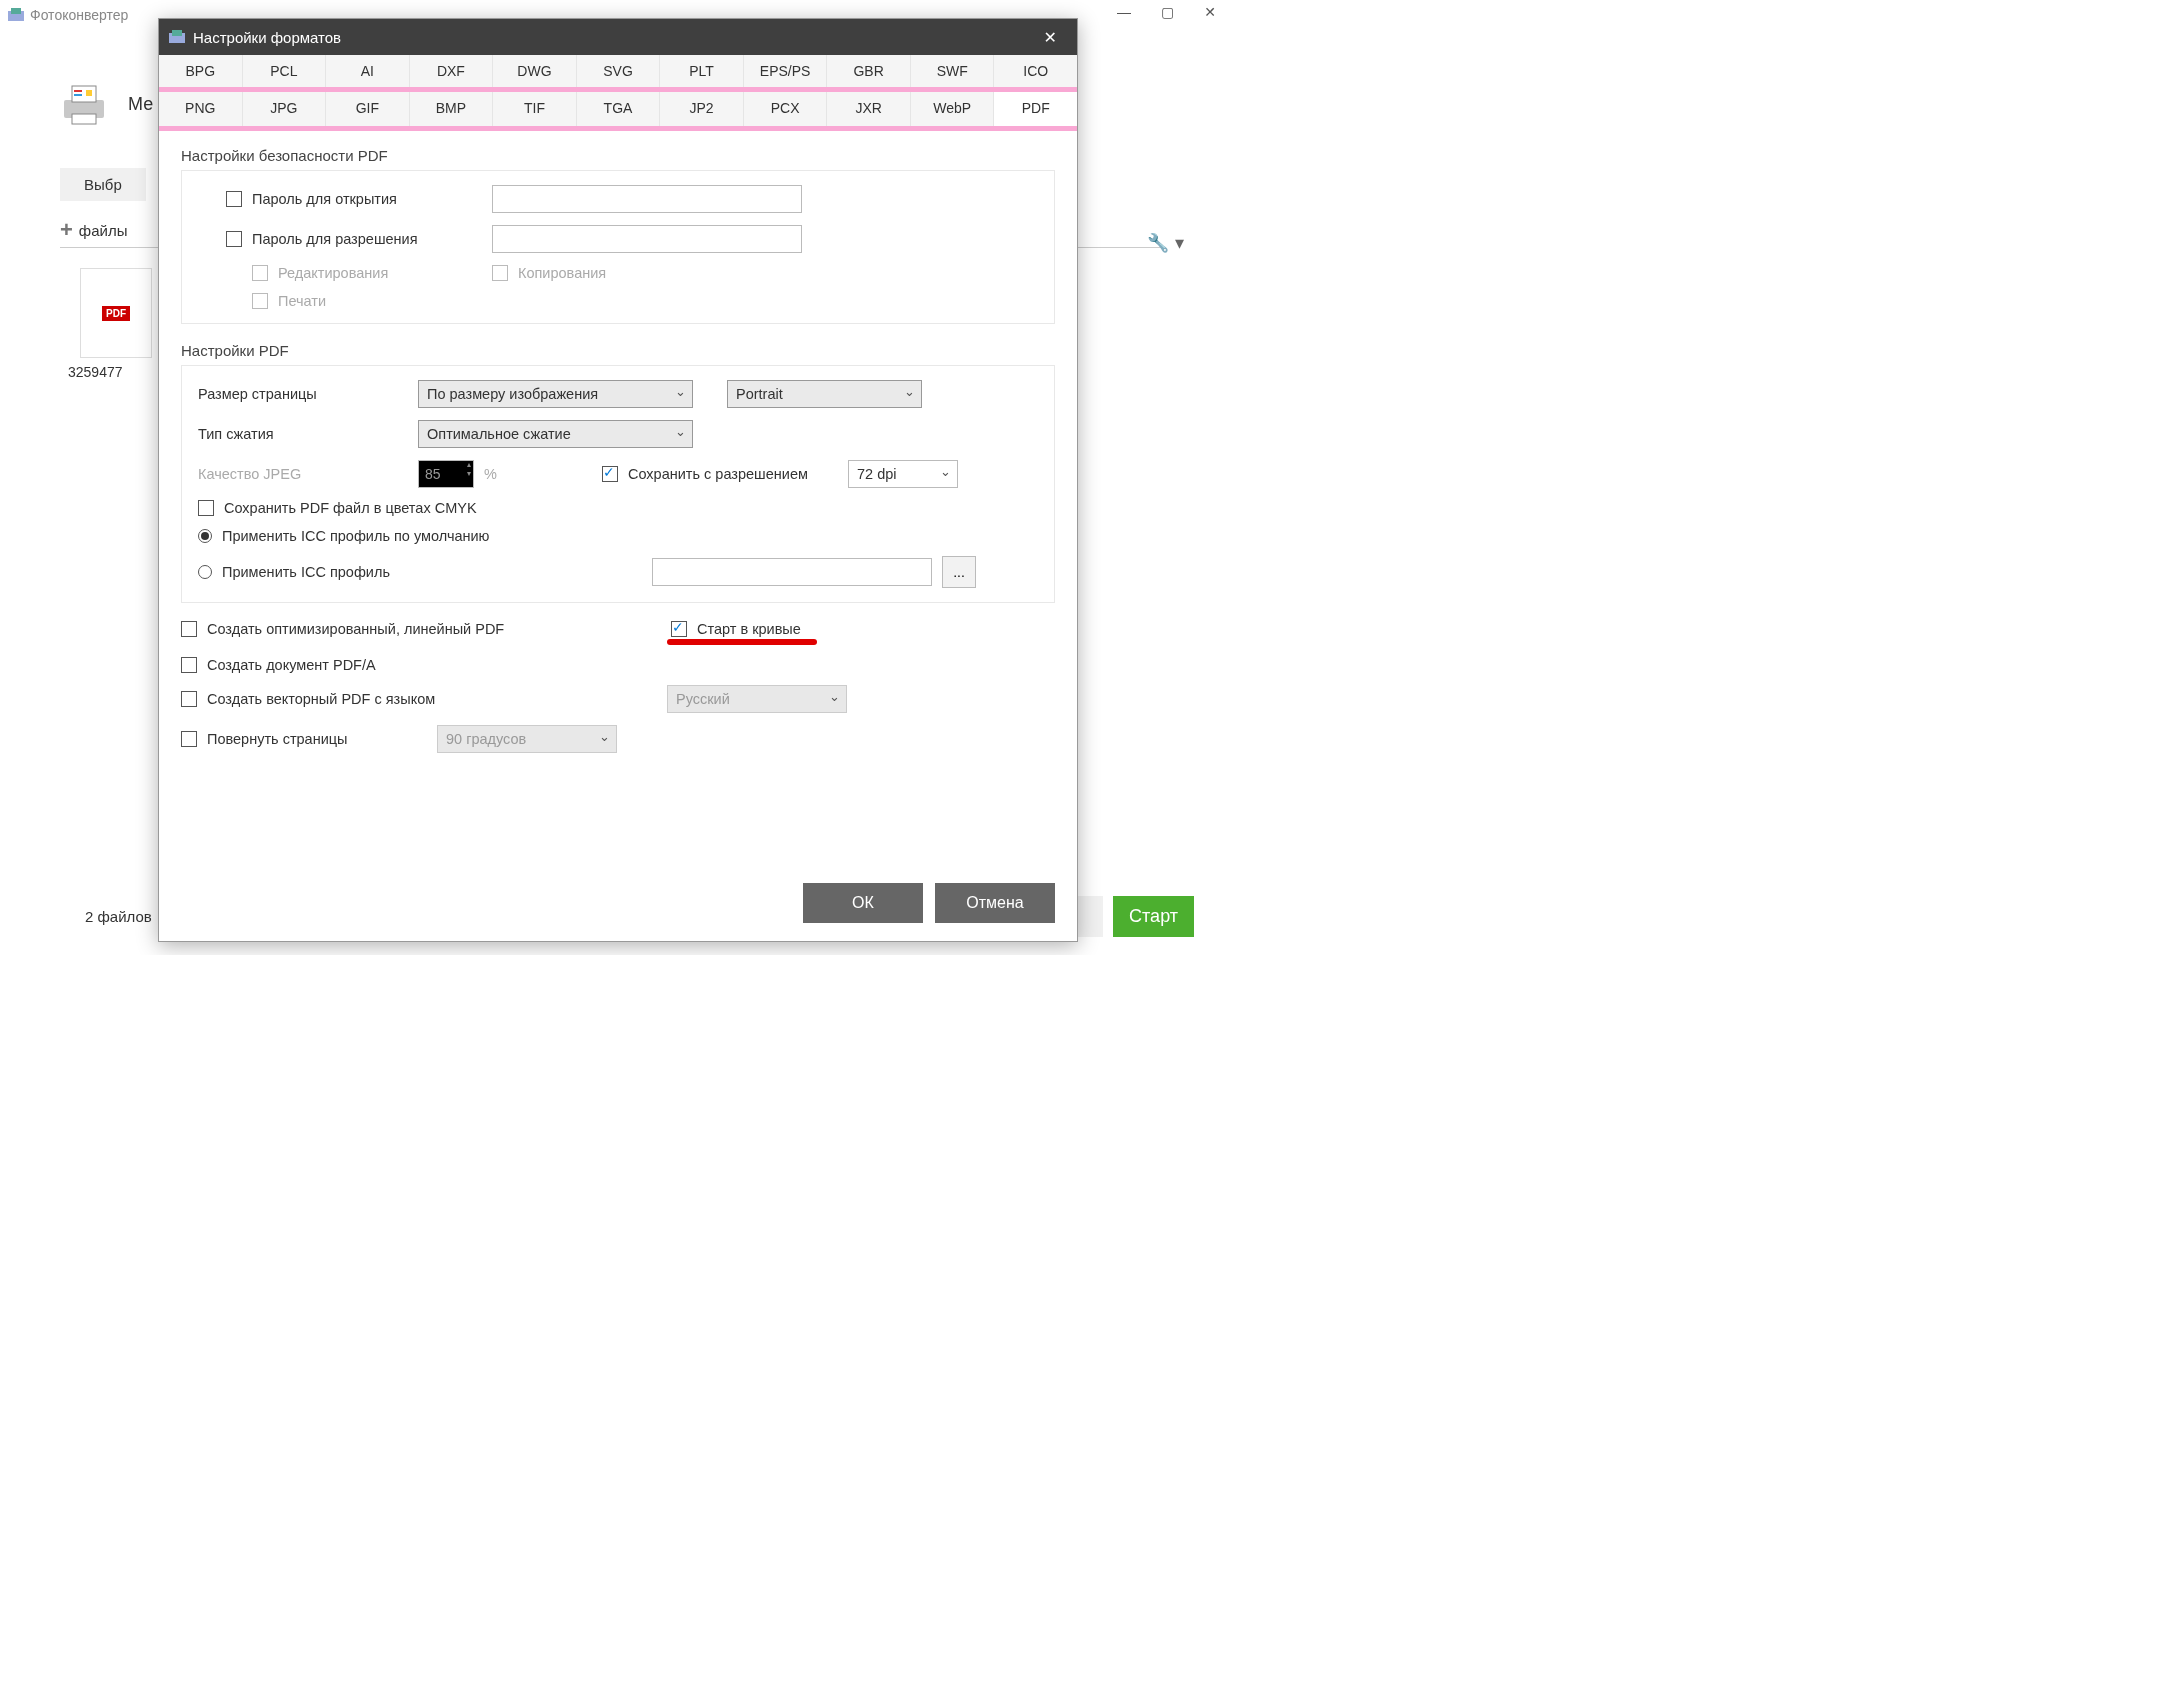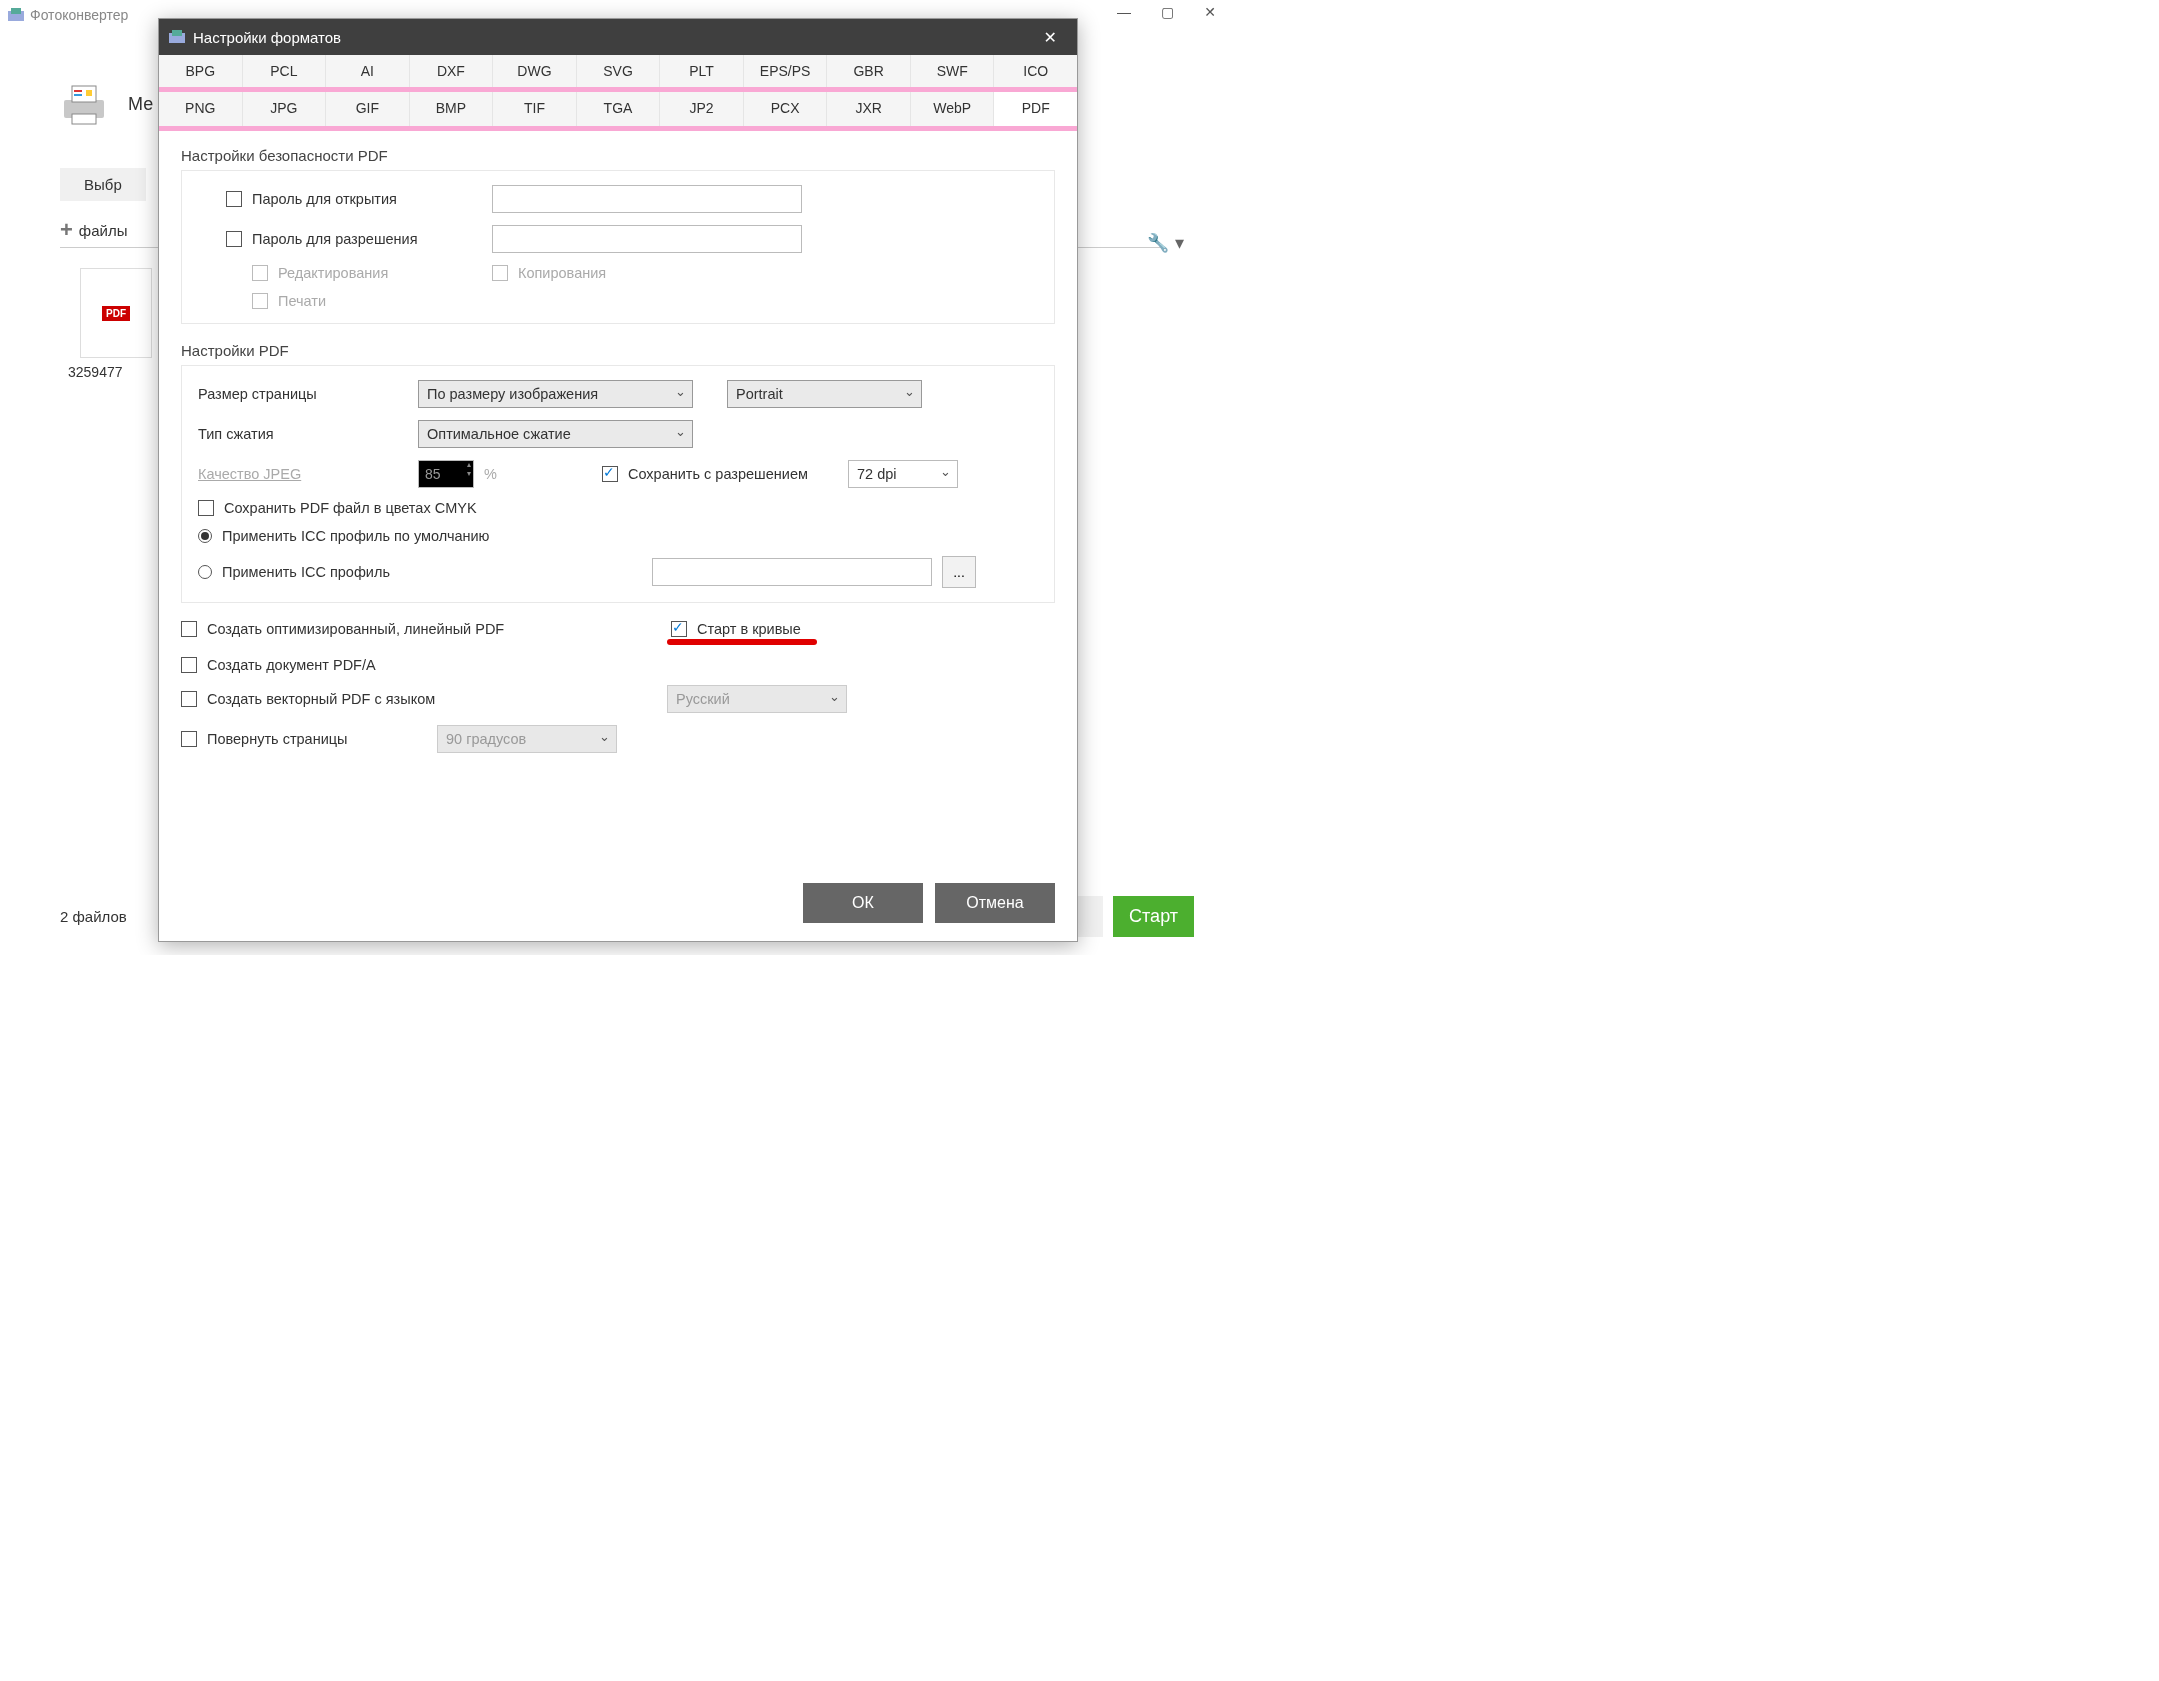--- a/index.html
+++ b/index.html
@@ -27,21 +27,21 @@
 .bg-tabs-row { margin-top: 40px; display:flex; gap:10px; }
 .bg-tab-btn { background:#f0f0f0; padding:8px 24px; border:none; font-size:15px; color:#333;}
 .bg-addfiles { margin-top: 16px; display:flex; align-items:center; gap:6px; color:#333; font-size:15px;}
 .bg-hr { margin-top:4px; border:none; border-top:1px solid #ccc; width:100%; }
 .bg-wrench { position:absolute; right:40px; top:232px; color:#666; font-size:18px;}
 .bg-thumb-area { margin-top:20px; }
 .bg-thumb { width:72px;height:90px; border:1px solid #ddd; background:#fff; display:flex; align-items:center; justify-content:center; margin-left:20px;}
 .bg-pdf-badge { background:#c00; color:#fff; font-size:10px; padding:2px 4px; font-weight:bold;}
 .bg-thumb-name { font-size:14px; margin-top:6px; margin-left:8px;}
 .bg-footer { position:absolute; bottom:18px; left:60px; right:30px; display:flex; align-items:center; justify-content:space-between;}
-.bg-filecount { font-size:15px; color:#333; }
+.bg-filecount { font-size:15px; color:#333;margin-left:25px; }
 .bg-footer-btns { display:flex; gap:10px; }
 .bg-save-btn { background:#f0f0f0; border:none; padding:10px 40px; font-size:16px;}
 .bg-start-btn { background:#4caf2f; color:#fff; border:none; padding:10px 16px; font-size:18px;}
 
 
 .modal {
   position:absolute; top:18px; left:158px; width:920px; height:924px;
   background:#fff; border:1px solid #999; box-shadow:0 4px 20px rgba(0,0,0,0.3);
   display:flex; flex-direction:column;
 }
@@ -236,21 +236,21 @@
           <span class="label" style="width:210px;">Размер страницы</span>
           <span class="select" style="width:275px;">По размеру изображения</span>
           <span style="width:14px"></span>
           <span class="select" style="width:195px;">Portrait</span>
         </div>
         <div class="row">
           <span class="label" style="width:210px;">Тип сжатия</span>
           <span class="select" style="width:275px;">Оптимальное сжатие</span>
         </div>
         <div class="row">
-          <span class="label disabled" style="width:210px;text-decoration:underline;">Качество JPEG</span>
+          <span class="label disabled" style="width:210px;">Качество JPEG</span>
           <span class="spin">85</span>
           <span class="label disabled" style="width:28px;">%</span>
           <span style="width:70px"></span>
           <span class="chk checked"></span>
           <span class="label" style="width:210px;">Сохранить с разрешением</span>
           <span class="select white" style="width:110px;">72 dpi</span>
         </div>
         <div class="row">
           <span class="chk"></span>
           <span class="label">Сохранить PDF файл в цветах CMYK</span>

